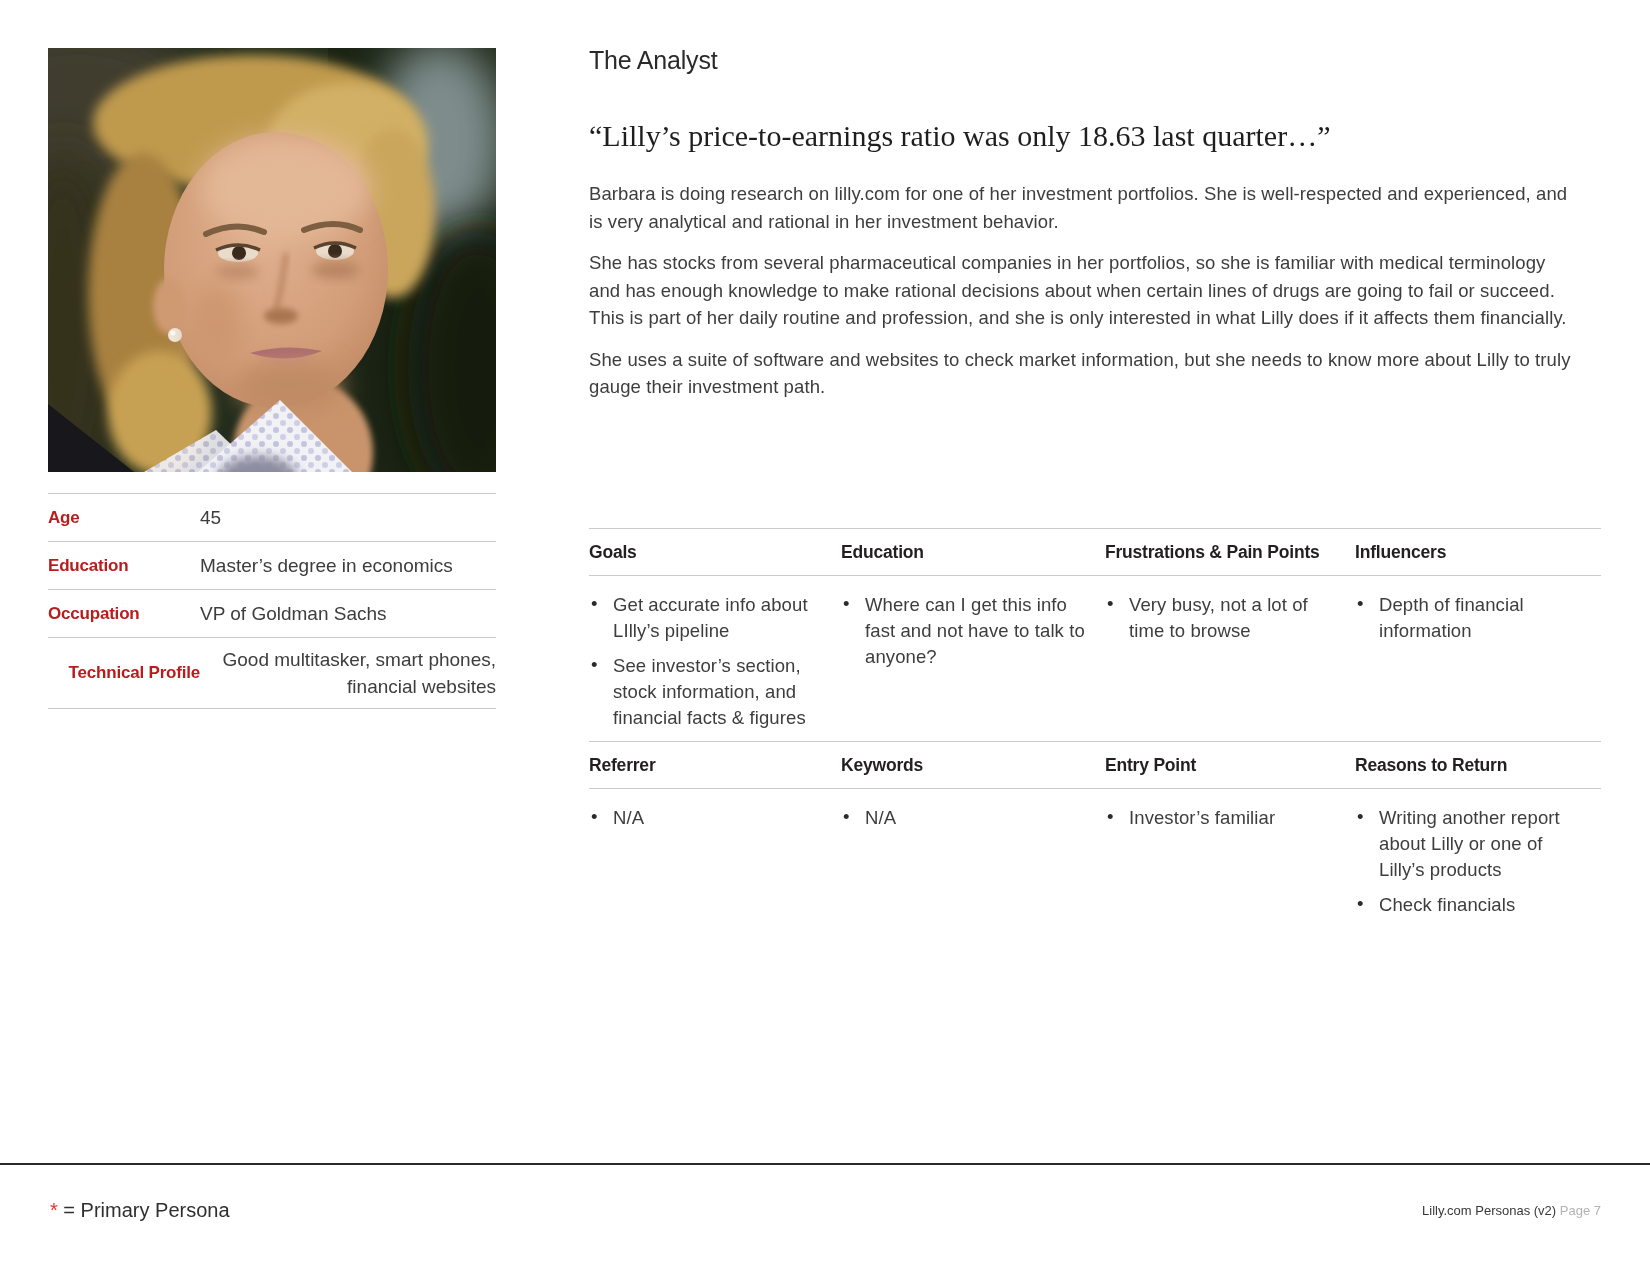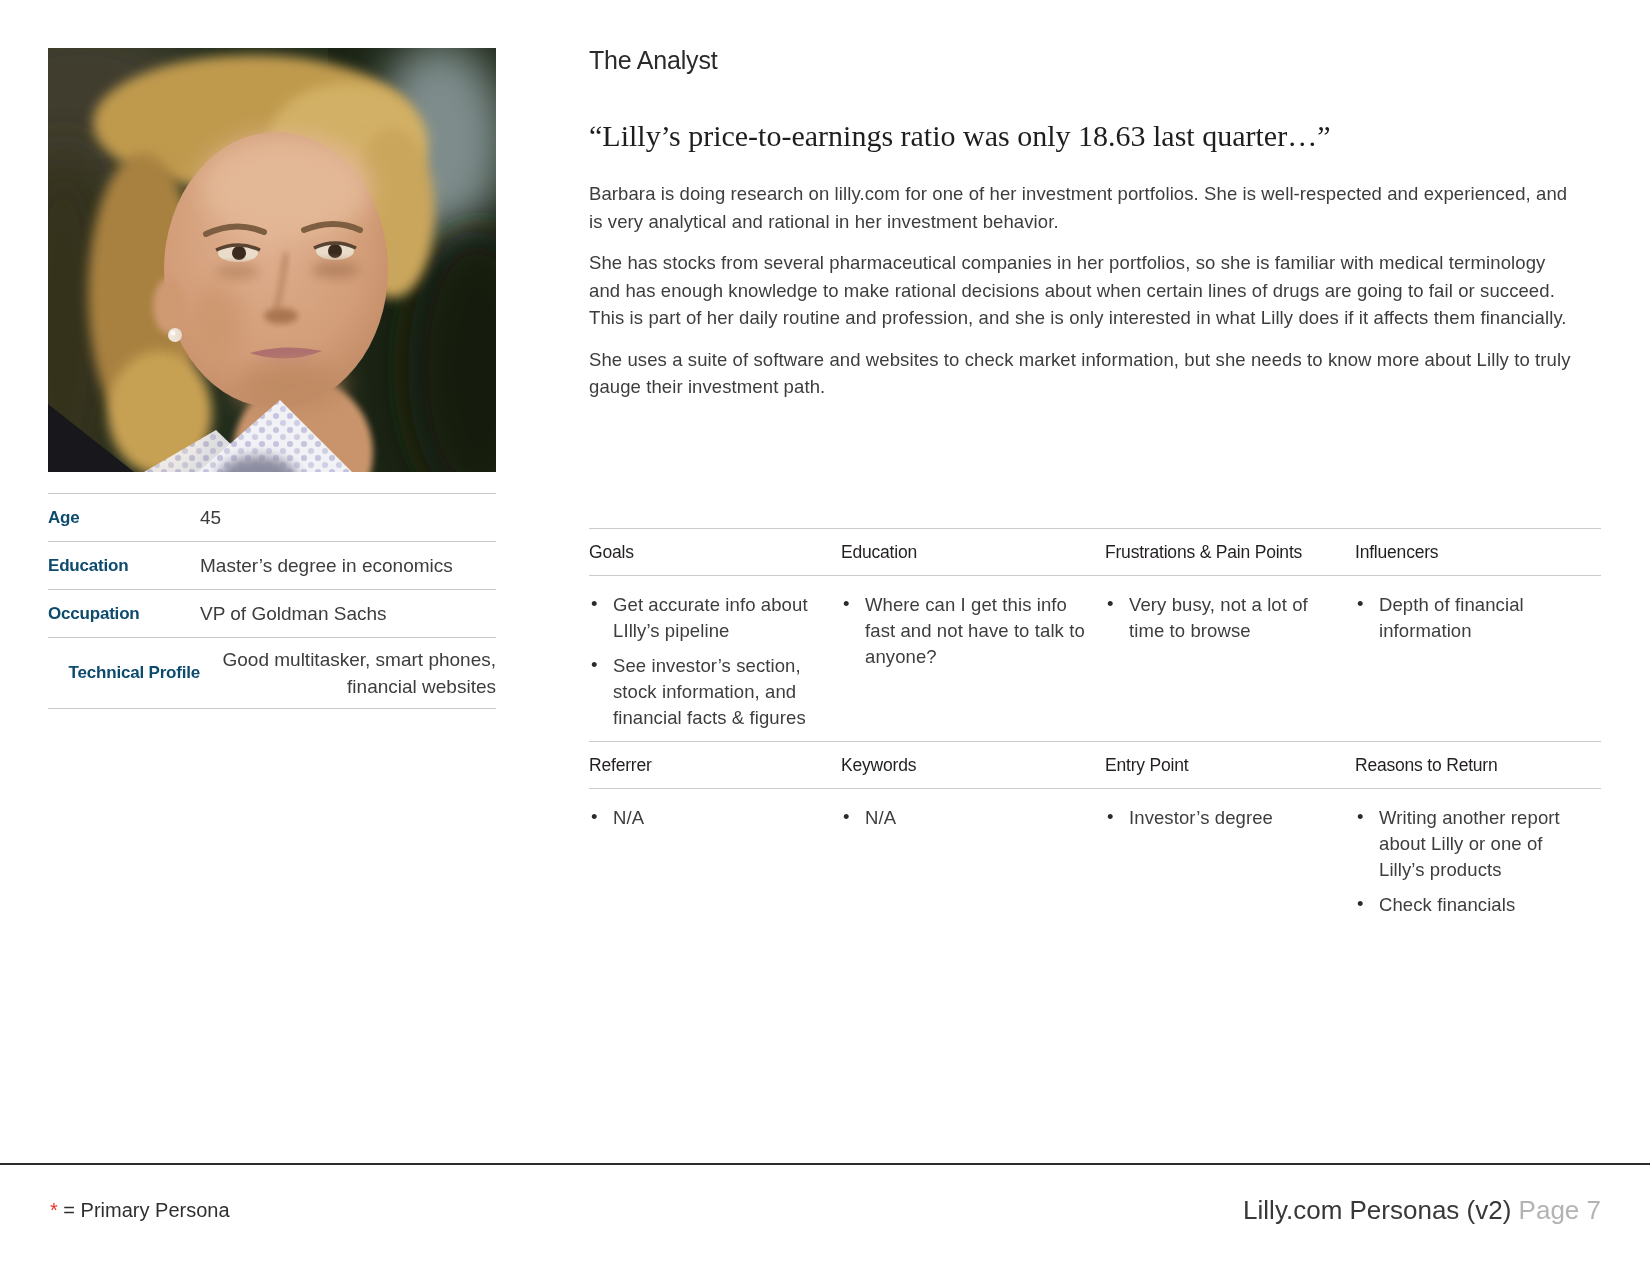--- a/index.html
+++ b/index.html
@@ -10,48 +10,48 @@
   }
 
   
   .photo { position:absolute; left:48px; top:48px; width:448px; height:424px; overflow:hidden; }
   .photo svg { display:block; }
 
   
   .attr-table { position:absolute; left:48px; top:493px; width:448px; }
   .attr-row { display:flex; align-items:center; min-height:48px; border-top:1px solid #c8c8c8; }
   .attr-row.tall { min-height:72px; border-bottom:1px solid #c8c8c8;text-align:right; }
-  .attr-label { flex:0 0 152px; font-size:17px; font-weight:bold; color:#0c4a6e; letter-spacing:-0.2px; }
+  .attr-label { flex:0 0 152px; font-size:17px; font-weight:bold; color:#b91c1c; letter-spacing:-0.2px; }
   .attr-value { flex:1; font-size:19px; line-height:27px; color:#3d3d3d; }
 
   
   .right-col { position:absolute; left:589px; top:48px; width:1012px; }
   .role { font-size:25px; line-height:25px; color:#2a2a2a; letter-spacing:-0.2px; }
   .name { margin-top:8px; font-size:74px; line-height:74px; font-weight:bold; color:#e8352b; letter-spacing:-1.5px; }
   .quote { margin-top:44px; font-family:"Liberation Serif", serif; font-size:30px; line-height:37px; color:#1e1e1e; }
   .paragraphs { margin-top:26px; max-width:990px; }
   .paragraphs p { font-size:18.5px; line-height:27.5px; color:#3d3d3d; margin-bottom:14px; letter-spacing:0.1px; }
 
   
   .grid-section { position:absolute; left:589px; width:1012px; border-top:1px solid #cbcbcb; }
   .grid-row1 { top:528px; }
   .grid-row2 { top:741px; }
   .grid-headers, .grid-body { display:grid; grid-template-columns:252px 264px 250px 246px; }
   .grid-headers { height:47px; align-items:center; border-bottom:1px solid #cbcbcb; }
-  .grid-head { font-size:17.5px; font-weight:normal; color:#231f20; letter-spacing:-0.2px; padding-right:16px; }
+  .grid-head { font-size:17.5px; font-weight:bold; color:#231f20; letter-spacing:-0.2px; padding-right:16px; }
   .grid-body { padding-top:16px; }
   .grid-cell { padding-right:18px; }
   .bullet { position:relative; padding-left:24px; margin-bottom:9px; font-size:18.5px; line-height:26px; color:#3d3d3d; letter-spacing:0.1px; }
   .bullet .dot { position:absolute; left:2px; top:-1px; color:#2b2b2b; }
 
   
   .footer-rule { position:absolute; left:0; right:0; top:1163px; height:2px; background:#2b2b2b; }
   .footer-left { position:absolute; left:50px; top:1197px; font-size:20px; line-height:26px; color:#2f2f2f; }
   .footer-left .star { color:#e8352b; }
-  .footer-right { position:absolute; right:49px; top:1198px; font-size:26px; line-height:25px; text-align:right; }
+  .footer-right { position:absolute; right:49px; top:1198px; font-size:13px; line-height:25px; text-align:right; }
   .footer-right .doc { color:#383838; }
   .footer-right .pg { color:#b3b3b3; }
 </style>
 </head>
 <body>
 
 <div class="photo">
   <svg width="448" height="424" viewBox="0 0 448 424" xmlns="http://www.w3.org/2000/svg">
     <defs>
       <filter id="b22" x="-50%" y="-50%" width="200%" height="200%">
@@ -189,21 +189,21 @@
     <div class="grid-head">Reasons to Return</div>
   </div>
   <div class="grid-body">
     <div class="grid-cell">
       <div class="bullet"><span class="dot">•</span><span>N/A</span></div>
     </div>
     <div class="grid-cell">
       <div class="bullet"><span class="dot">•</span><span>N/A</span></div>
     </div>
     <div class="grid-cell">
-      <div class="bullet"><span class="dot">•</span><span>Investor’s degree</span></div>
+      <div class="bullet"><span class="dot">•</span><span>Investor’s familiar</span></div>
     </div>
     <div class="grid-cell">
       <div class="bullet"><span class="dot">•</span><span>Writing another report about Lilly or one of Lilly’s products</span></div>
       <div class="bullet"><span class="dot">•</span><span>Check financials</span></div>
     </div>
   </div>
 </div>
 
 <div class="footer-rule"></div>
 <div class="footer-left">

